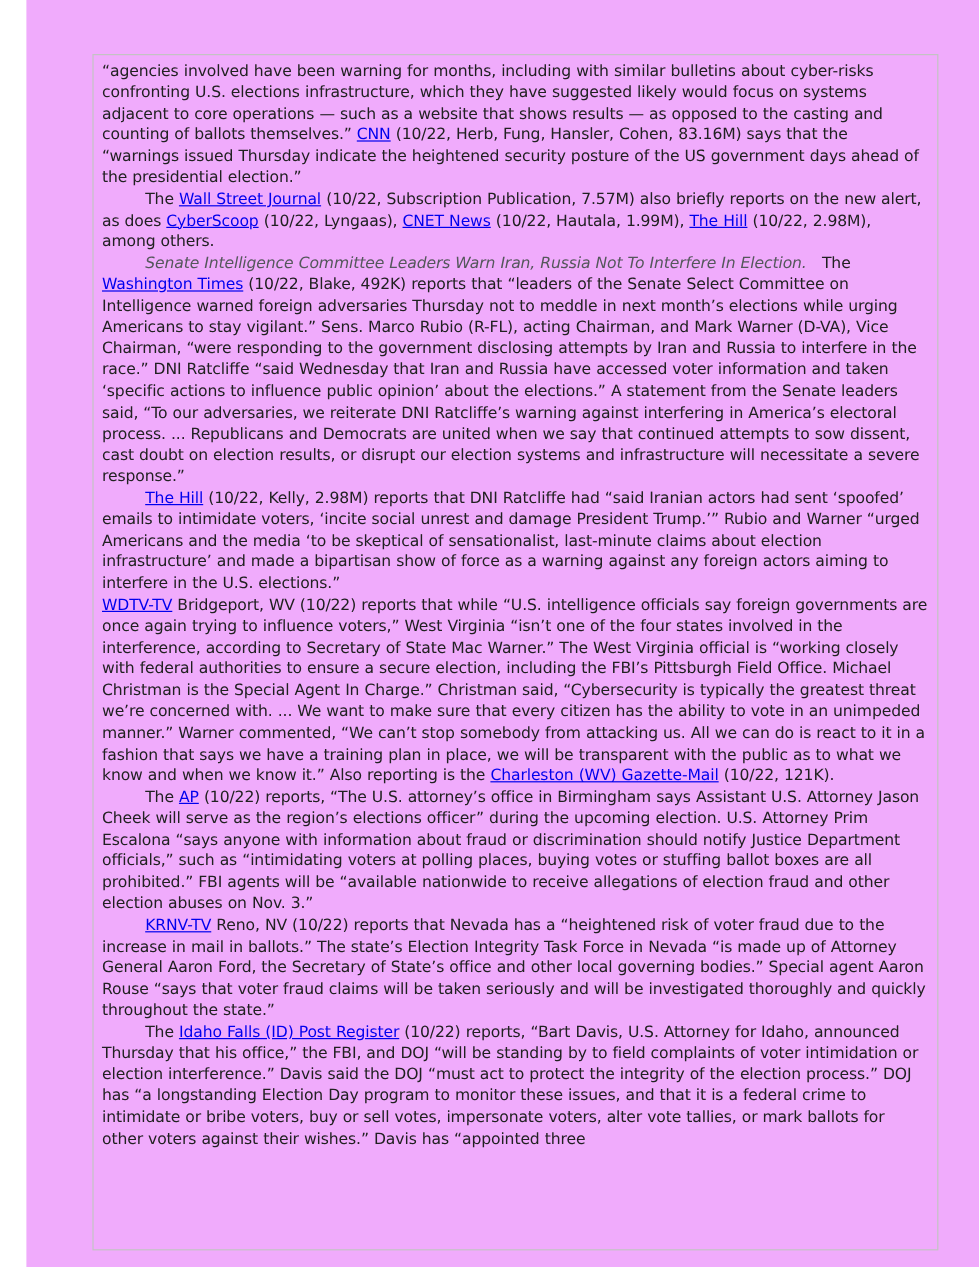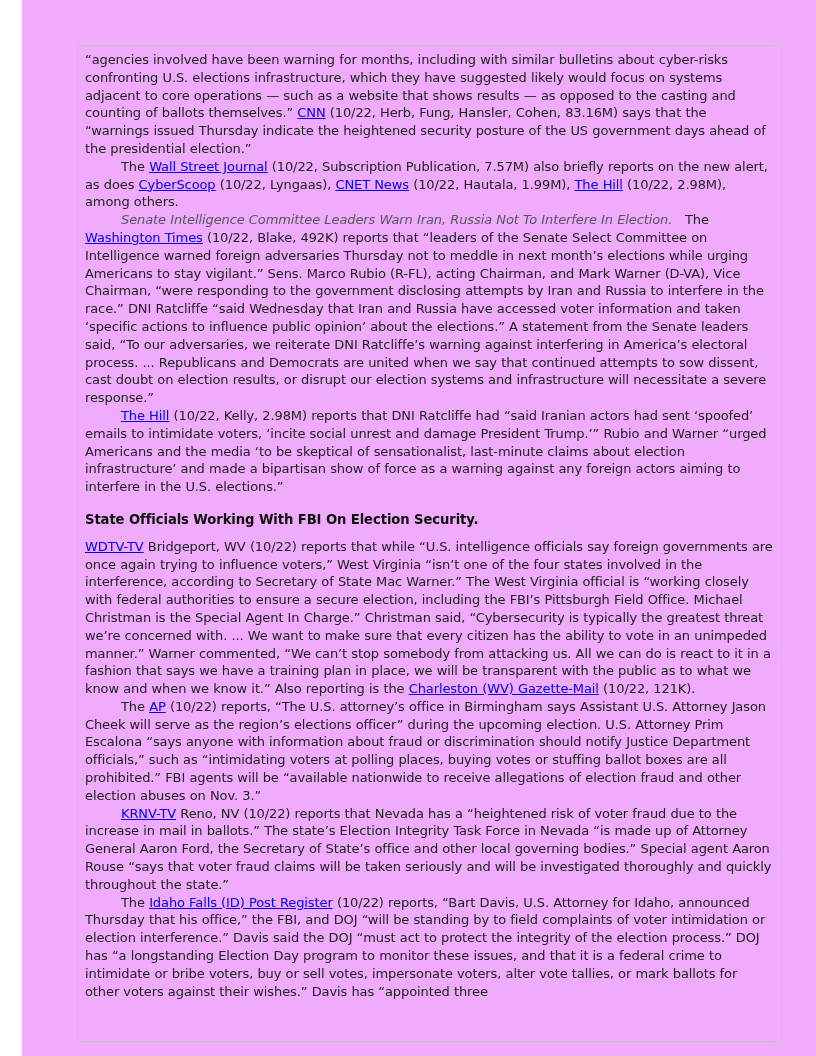--- a/index.html
+++ b/index.html
@@ -60,19 +60,18 @@
 </style>
 </head>
 <body>
 
 <div class="page">
   <div class="content-box">
       <div class="para"><span>“agencies involved have been warning for months, including with similar bulletins about cyber-risks confronting U.S. elections infrastructure, which they have suggested likely would focus on systems adjacent to core operations — such as a website that shows results — as opposed to the casting and counting of ballots themselves.” </span><a href="#" class="src-link">CNN</a><span> (10/22, Herb, Fung, Hansler, Cohen, 83.16M) says that the “warnings issued Thursday indicate the heightened security posture of the US government days ahead of the presidential election.”</span></div>
       <div class="para indent"><span>The </span><a href="#" class="src-link">Wall Street Journal</a><span> (10/22, Subscription Publication, 7.57M) also briefly reports on the new alert, as does </span><a href="#" class="src-link">CyberScoop</a><span> (10/22, Lyngaas), </span><a href="#" class="src-link">CNET News</a><span> (10/22, Hautala, 1.99M), </span><a href="#" class="src-link">The Hill</a><span> (10/22, 2.98M), among others.</span></div>
       <div class="para indent"><span class="inline-headline">Senate Intelligence Committee Leaders Warn Iran, Russia Not To Interfere In Election.</span><span>&nbsp;&nbsp; The </span><a href="#" class="src-link">Washington Times</a><span> (10/22, Blake, 492K) reports that “leaders of the Senate Select Committee on Intelligence warned foreign adversaries Thursday not to meddle in next month’s elections while urging Americans to stay vigilant.” Sens. Marco Rubio (R-FL), acting Chairman, and Mark Warner (D-VA), Vice Chairman, “were responding to the government disclosing attempts by Iran and Russia to interfere in the race.” DNI Ratcliffe “said Wednesday that Iran and Russia have accessed voter information and taken ‘specific actions to influence public opinion’ about the elections.” A statement from the Senate leaders said, “To our adversaries, we reiterate DNI Ratcliffe’s warning against interfering in America’s electoral process. ... Republicans and Democrats are united when we say that continued attempts to sow dissent, cast doubt on election results, or disrupt our election systems and infrastructure will necessitate a severe response.”</span></div>
       <div class="para indent"><a href="#" class="src-link">The Hill</a><span> (10/22, Kelly, 2.98M) reports that DNI Ratcliffe had “said Iranian actors had sent ‘spoofed’ emails to intimidate voters, ‘incite social unrest and damage President Trump.’” Rubio and Warner “urged Americans and the media ‘to be skeptical of sensationalist, last-minute claims about election infrastructure’ and made a bipartisan show of force as a warning against any foreign actors aiming to interfere in the U.S. elections.”</span></div>
-      <div class="section-heading">State Officials Working With FBI On Election Security.</div>
       <div class="para"><a href="#" class="src-link">WDTV-TV</a><span> Bridgeport, WV (10/22) reports that while “U.S. intelligence officials say foreign governments are once again trying to influence voters,” West Virginia “isn’t one of the four states involved in the interference, according to Secretary of State Mac Warner.” The West Virginia official is “working closely with federal authorities to ensure a secure election, including the FBI’s Pittsburgh Field Office. Michael Christman is the Special Agent In Charge.” Christman said, “Cybersecurity is typically the greatest threat we’re concerned with. ... We want to make sure that every citizen has the ability to vote in an unimpeded manner.” Warner commented, “We can’t stop somebody from attacking us. All we can do is react to it in a fashion that says we have a training plan in place, we will be transparent with the public as to what we know and when we know it.” Also reporting is the </span><a href="#" class="src-link">Charleston (WV) Gazette-Mail</a><span> (10/22, 121K).</span></div>
       <div class="para indent"><span>The </span><a href="#" class="src-link">AP</a><span> (10/22) reports, “The U.S. attorney’s office in Birmingham says Assistant U.S. Attorney Jason Cheek will serve as the region’s elections officer” during the upcoming election. U.S. Attorney Prim Escalona “says anyone with information about fraud or discrimination should notify Justice Department officials,” such as “intimidating voters at polling places, buying votes or stuffing ballot boxes are all prohibited.” FBI agents will be “available nationwide to receive allegations of election fraud and other election abuses on Nov. 3.”</span></div>
       <div class="para indent"><a href="#" class="src-link">KRNV-TV</a><span> Reno, NV (10/22) reports that Nevada has a “heightened risk of voter fraud due to the increase in mail in ballots.” The state’s Election Integrity Task Force in Nevada “is made up of Attorney General Aaron Ford, the Secretary of State’s office and other local governing bodies.” Special agent Aaron Rouse “says that voter fraud claims will be taken seriously and will be investigated thoroughly and quickly throughout the state.”</span></div>
       <div class="para indent"><span>The </span><a href="#" class="src-link">Idaho Falls (ID) Post Register</a><span> (10/22) reports, “Bart Davis, U.S. Attorney for Idaho, announced Thursday that his office,” the FBI, and DOJ “will be standing by to field complaints of voter intimidation or election interference.” Davis said the DOJ “must act to protect the integrity of the election process.” DOJ has “a longstanding Election Day program to monitor these issues, and that it is a federal crime to intimidate or bribe voters, buy or sell votes, impersonate voters, alter vote tallies, or mark ballots for other voters against their wishes.” Davis has “appointed three</span></div>
     </div>
 </div>
 
 </body></html>

